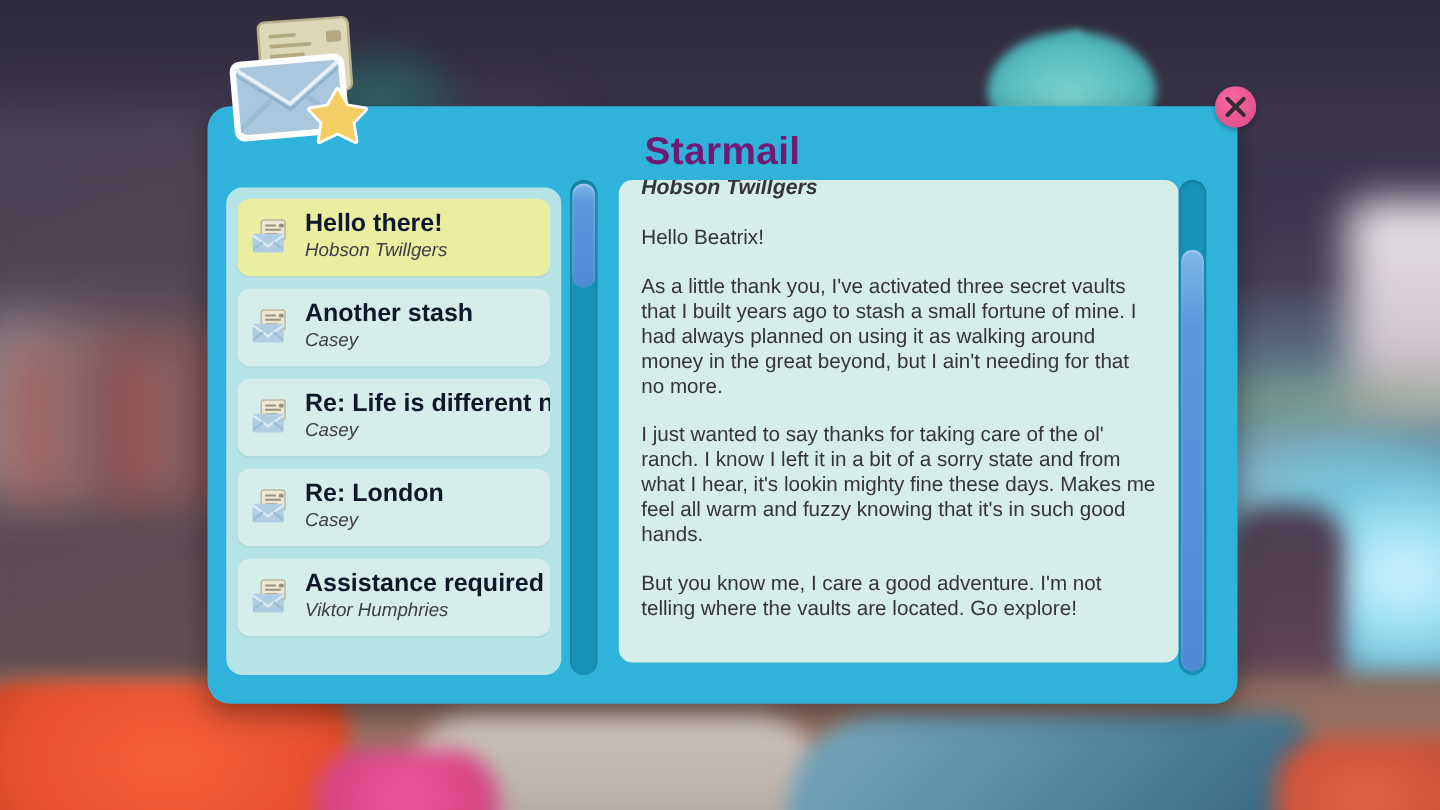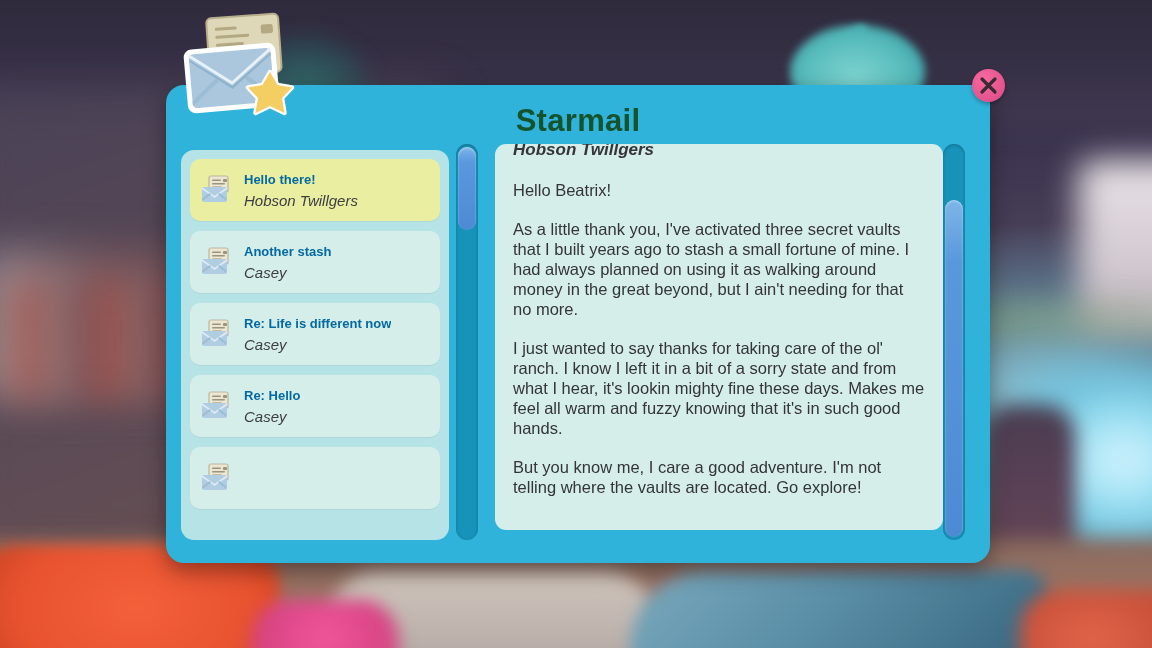--- a/index.html
+++ b/index.html
@@ -166,21 +166,21 @@
   }
 
   .panel-title {
     position: absolute;
     left: 0;
     top: 18px;
     width: 824px;
     text-align: center;
     font-size: 31px;
     font-weight: bold;
-    color: #14532d;
+    color: #701a75;
     letter-spacing: 0.3px;
   }
 
   
   .mail-icon {
     position: absolute;
     left: 8px;
     top: -75px;
     width: 140px;
     height: 130px;
@@ -239,23 +239,23 @@
     flex: 0 0 34px;
     margin-right: 10px;
   }
   .mail-item-text {
     display: flex;
     flex-direction: column;
     justify-content: center;
     overflow: hidden;
   }
   .mail-subject {
-    font-size: 13px;
+    font-size: 20px;
     font-weight: bold;
-    color: #0369a1;
+    color: #0f172a;
     line-height: 21px;
     white-space: nowrap;
   }
   .mail-sender {
     font-size: 15px;
     font-style: italic;
     color: #3d3d44;
     line-height: 21px;
     white-space: nowrap;
   }
@@ -450,38 +450,42 @@
     <rect x="12" y="10" width="13" height="1.6" rx="0.8"></rect>
     <rect x="12" y="13.5" width="10" height="1.6" rx="0.8"></rect>
     <rect x="23" y="6" width="4" height="3" rx="1"></rect>
   </g>
   <path d="M4 14 h21 a2 2 0 0 1 2 2 v11 a2 2 0 0 1 -2 2 h-21 a2 2 0 0 1 -2 -2 v-11 a2 2 0 0 1 2 -2 z" fill="#b0cde2"></path>
   <path d="M2.5 15.5 L14.5 24 L26.5 15.5" fill="none" stroke="#dcebf5" stroke-width="1.8" stroke-linecap="round"></path>
   <path d="M2.5 28 L11 21.5 L9.5 20 L2.5 25.5 Z" fill="#9dbdd4"></path>
   <path d="M26.5 28 L18 21.5 L19.5 20 L26.5 25.5 Z" fill="#9dbdd4"></path>
 </svg></span>
           <div class="mail-item-text">
-            <div class="mail-subject">Re: Hello</div>
+            <div class="mail-subject">Re: London</div>
             <div class="mail-sender">Casey</div>
           </div>
         </div>
         <div class="mail-item">
           <span class="mail-item-icon"><svg width="34" height="34" viewBox="0 0 34 34" xmlns="http://www.w3.org/2000/svg">
   <rect x="9" y="3" width="19" height="16" rx="2" fill="#ece6d2" stroke="#bdb69e" stroke-width="1.2"></rect>
   <g fill="#9a927c">
     <rect x="12" y="6.5" width="9" height="1.6" rx="0.8"></rect>
     <rect x="12" y="10" width="13" height="1.6" rx="0.8"></rect>
     <rect x="12" y="13.5" width="10" height="1.6" rx="0.8"></rect>
     <rect x="23" y="6" width="4" height="3" rx="1"></rect>
   </g>
   <path d="M4 14 h21 a2 2 0 0 1 2 2 v11 a2 2 0 0 1 -2 2 h-21 a2 2 0 0 1 -2 -2 v-11 a2 2 0 0 1 2 -2 z" fill="#b0cde2"></path>
   <path d="M2.5 15.5 L14.5 24 L26.5 15.5" fill="none" stroke="#dcebf5" stroke-width="1.8" stroke-linecap="round"></path>
   <path d="M2.5 28 L11 21.5 L9.5 20 L2.5 25.5 Z" fill="#9dbdd4"></path>
   <path d="M26.5 28 L18 21.5 L19.5 20 L26.5 25.5 Z" fill="#9dbdd4"></path>
 </svg></span>
+          <div class="mail-item-text">
+            <div class="mail-subject">Assistance required</div>
+            <div class="mail-sender">Viktor Humphries</div>
+          </div>
         </div>
       </div>
 
     <div class="scroll-track" id="scroll-left">
       <div class="scroll-thumb"></div>
     </div>
 
     <div class="read-pane" id="read-pane">
         <div class="read-sender">Hobson Twillgers</div>
         <p class="first-para">Hello Beatrix!</p>

